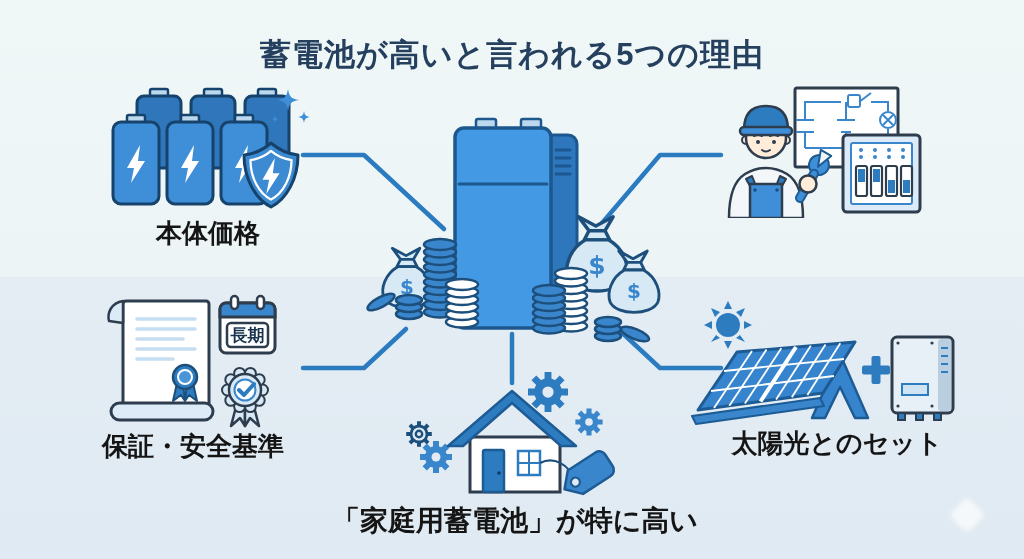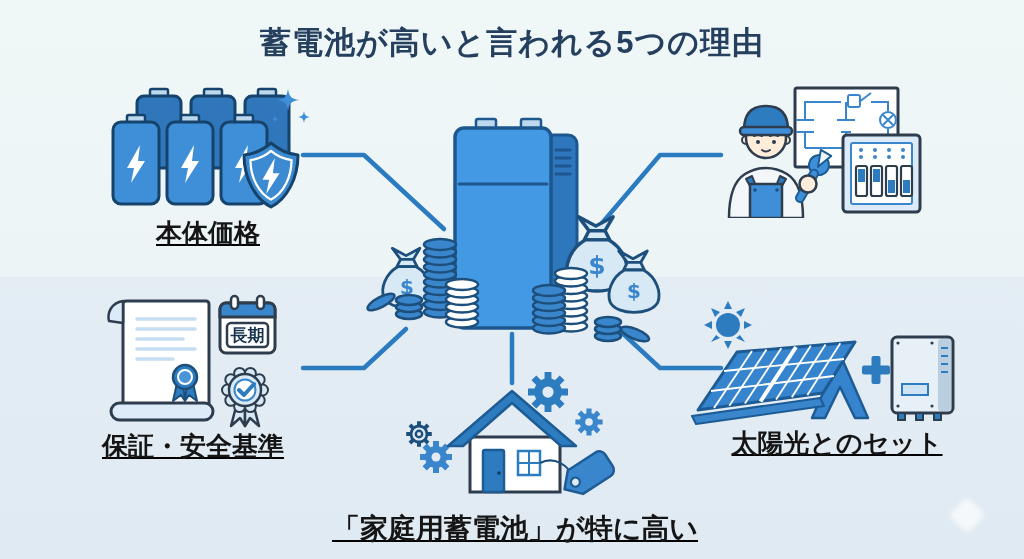--- a/index.html
+++ b/index.html
@@ -1,34 +1,34 @@
 <!DOCTYPE html>
 <html><head>
 <meta charset="utf-8">
 <style>
   html,body{margin:0;padding:0;background:#cfd8e0;}
   body{font-family:"Liberation Sans","DejaVu Sans",sans-serif;}
   .canvas{position:relative;width:1024px;height:559px;overflow:hidden;background:#eef5f6;}
   .bg-top{position:absolute;left:0;top:0;width:1024px;height:277px;background:linear-gradient(180deg,#f0f7f7 0%,#ecf4f6 100%);}
   .bg-bottom{position:absolute;left:0;top:277px;width:1024px;height:282px;background:linear-gradient(180deg,#e4edf4 0%,#e0eaf2 100%);}
-  .title{position:absolute;left:0;top:22px;width:1024px;margin:0;text-align:center;
+  .title{position:absolute;left:0;top:34px;width:1024px;margin:0;text-align:center;
          font-size:31px;font-weight:800;letter-spacing:1px;color:#24405e;}
   .connectors{position:absolute;left:0;top:0;}
-  .reason{position:absolute;display:flex;flex-direction:column;align-items:center;text-decoration:underline;}
+  .reason{position:absolute;display:flex;flex-direction:column;align-items:center;}
   .reason .label{width:max-content;white-space:nowrap;font-weight:700;color:#151515;}
   .r-tl{left:103px;top:84px;width:210px;}
   .r-tr{left:705px;top:80px;width:225px;}
   .r-bl{left:103px;top:293px;width:180px;}
   .r-br{left:688px;top:292px;width:272px;}
   .r-bc{left:406px;top:370px;width:218px;}
   .r-tl .label{font-size:26px;margin-top:0px;}
   .r-tr .label{font-size:26px;margin-top:0px;padding-left:28px;}
   .r-bl .label{font-size:26px;margin-top:-4px;}
   .r-br .label{font-size:26px;margin-top:-4px;padding-left:26px;}
-  .r-bc .label{font-size:28px;margin-top:8px;}
+  .r-bc .label{font-size:28px;margin-top:0px;}
   .center-art{position:absolute;left:365px;top:106px;}
   .cal-text{font:800 17px "Liberation Sans","DejaVu Sans",sans-serif;fill:#16324f;}
   .money-lg{font:700 25px "DejaVu Sans",sans-serif;fill:#3a86cc;}
   .money-md{font:700 20px "DejaVu Sans",sans-serif;fill:#3a86cc;}
   .sparkle-diamond{position:absolute;left:954px;top:502px;width:26px;height:26px;
          background:rgba(255,255,255,.65);transform:rotate(45deg);border-radius:5px;filter:blur(2px);}
 </style>
 </head>
 <body>
 

